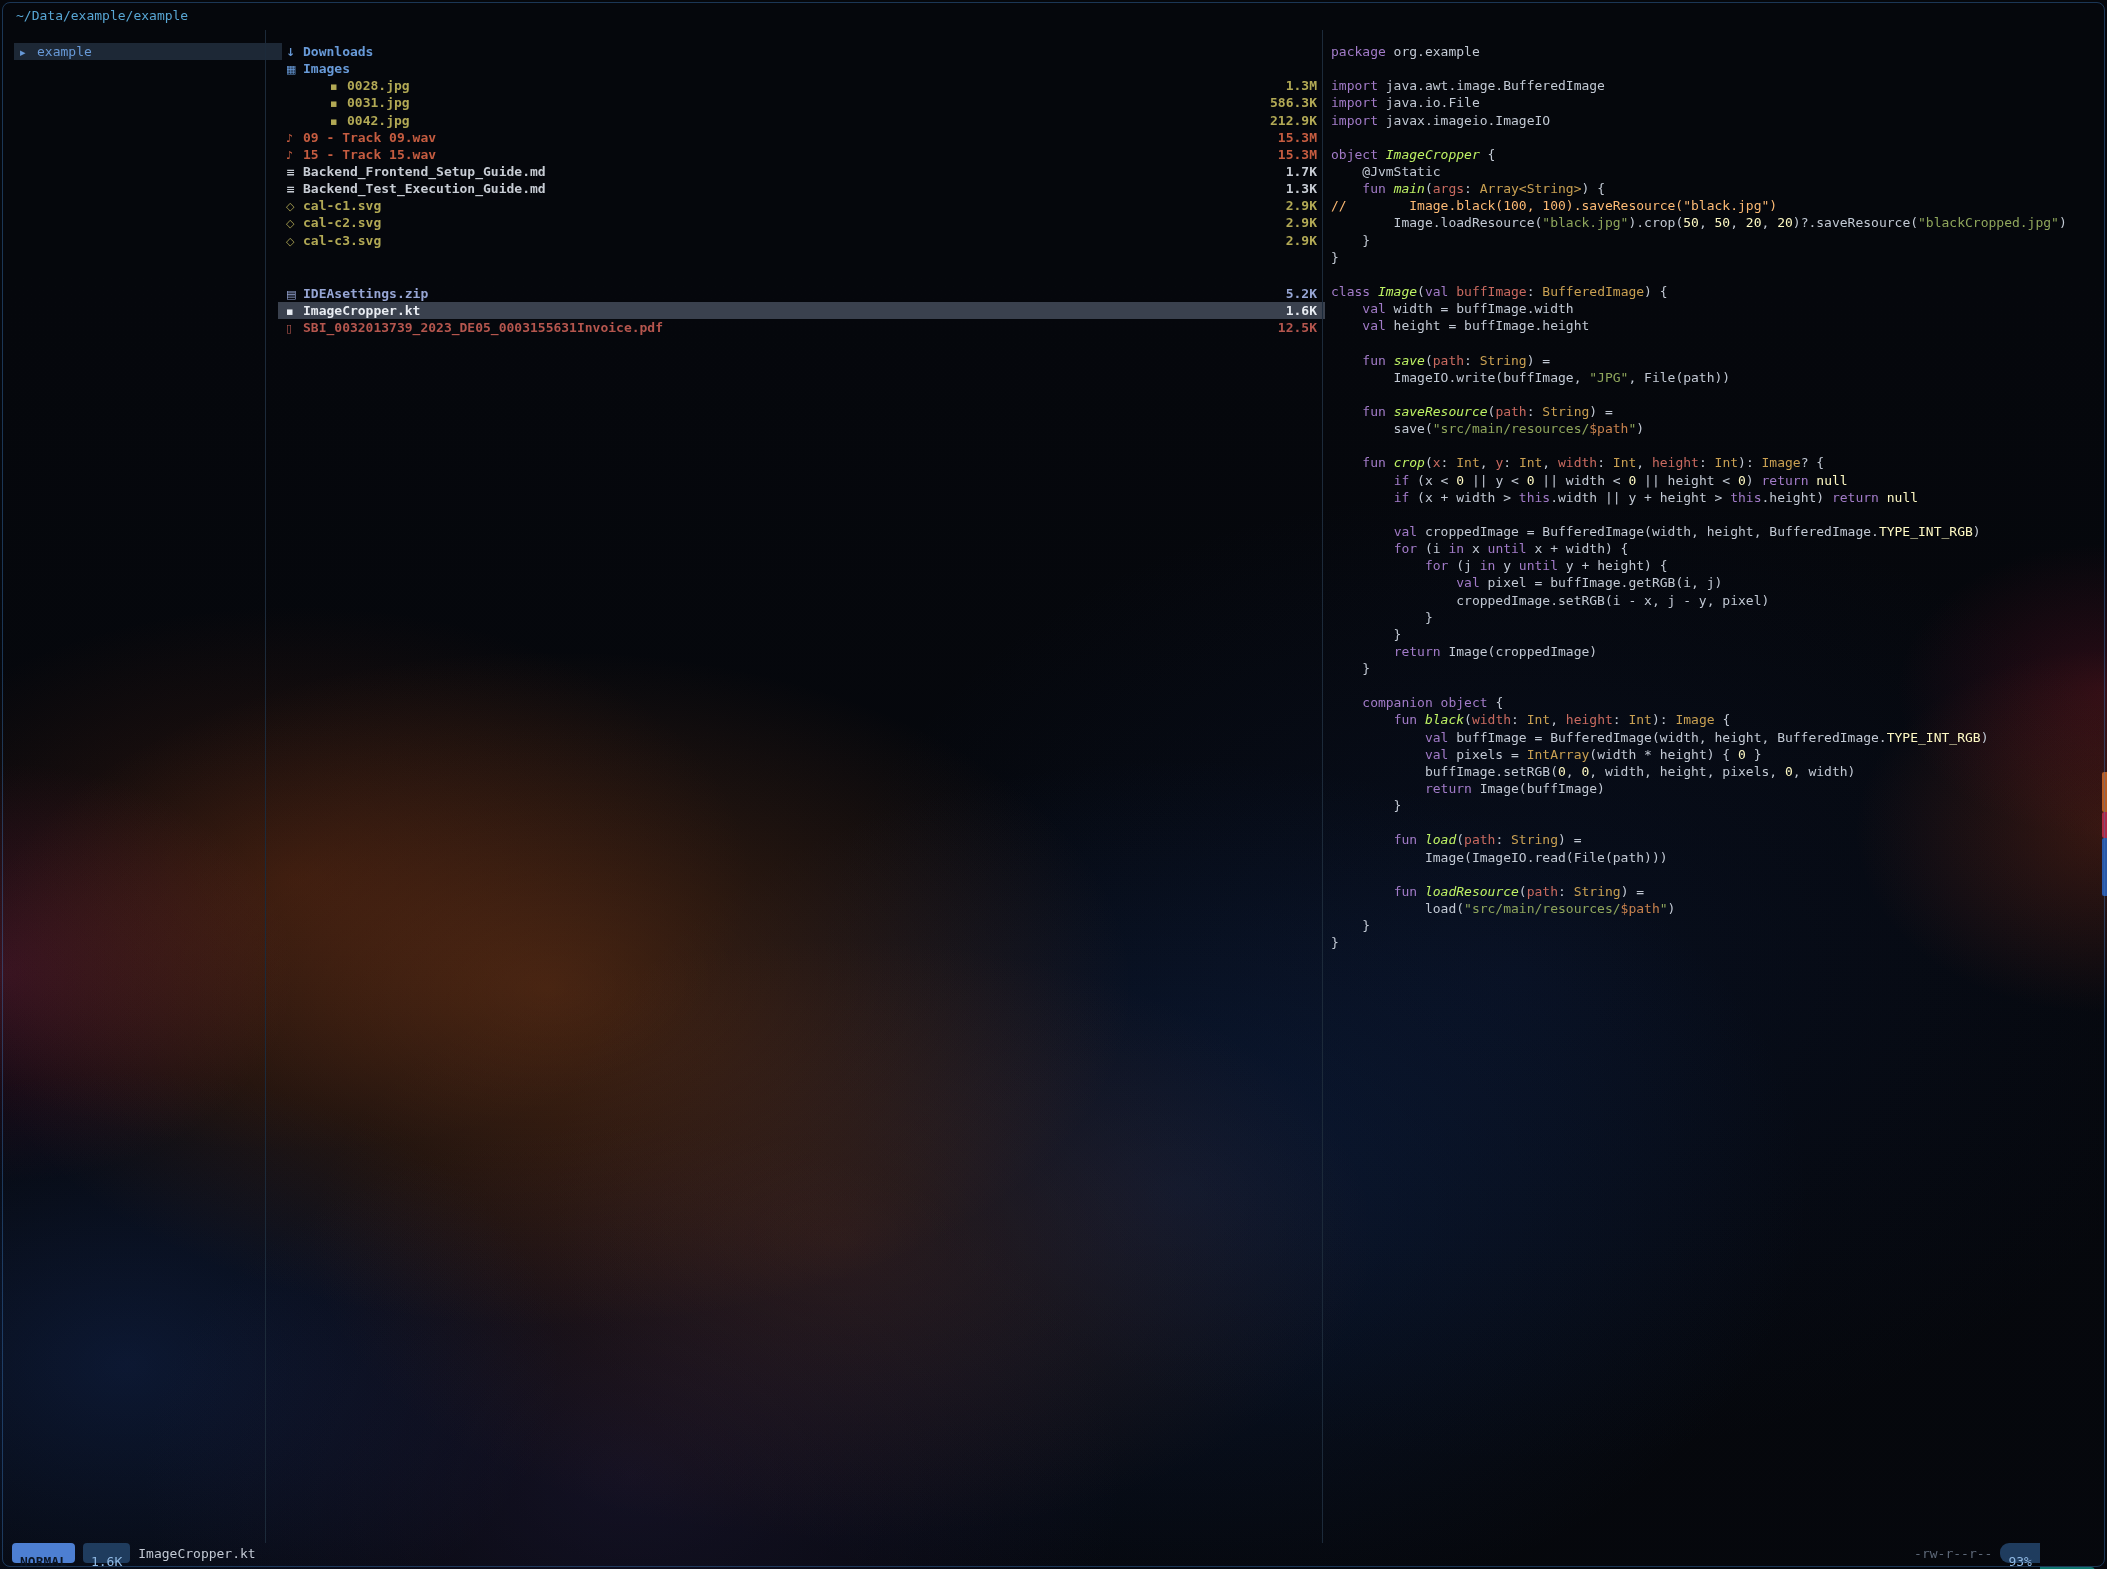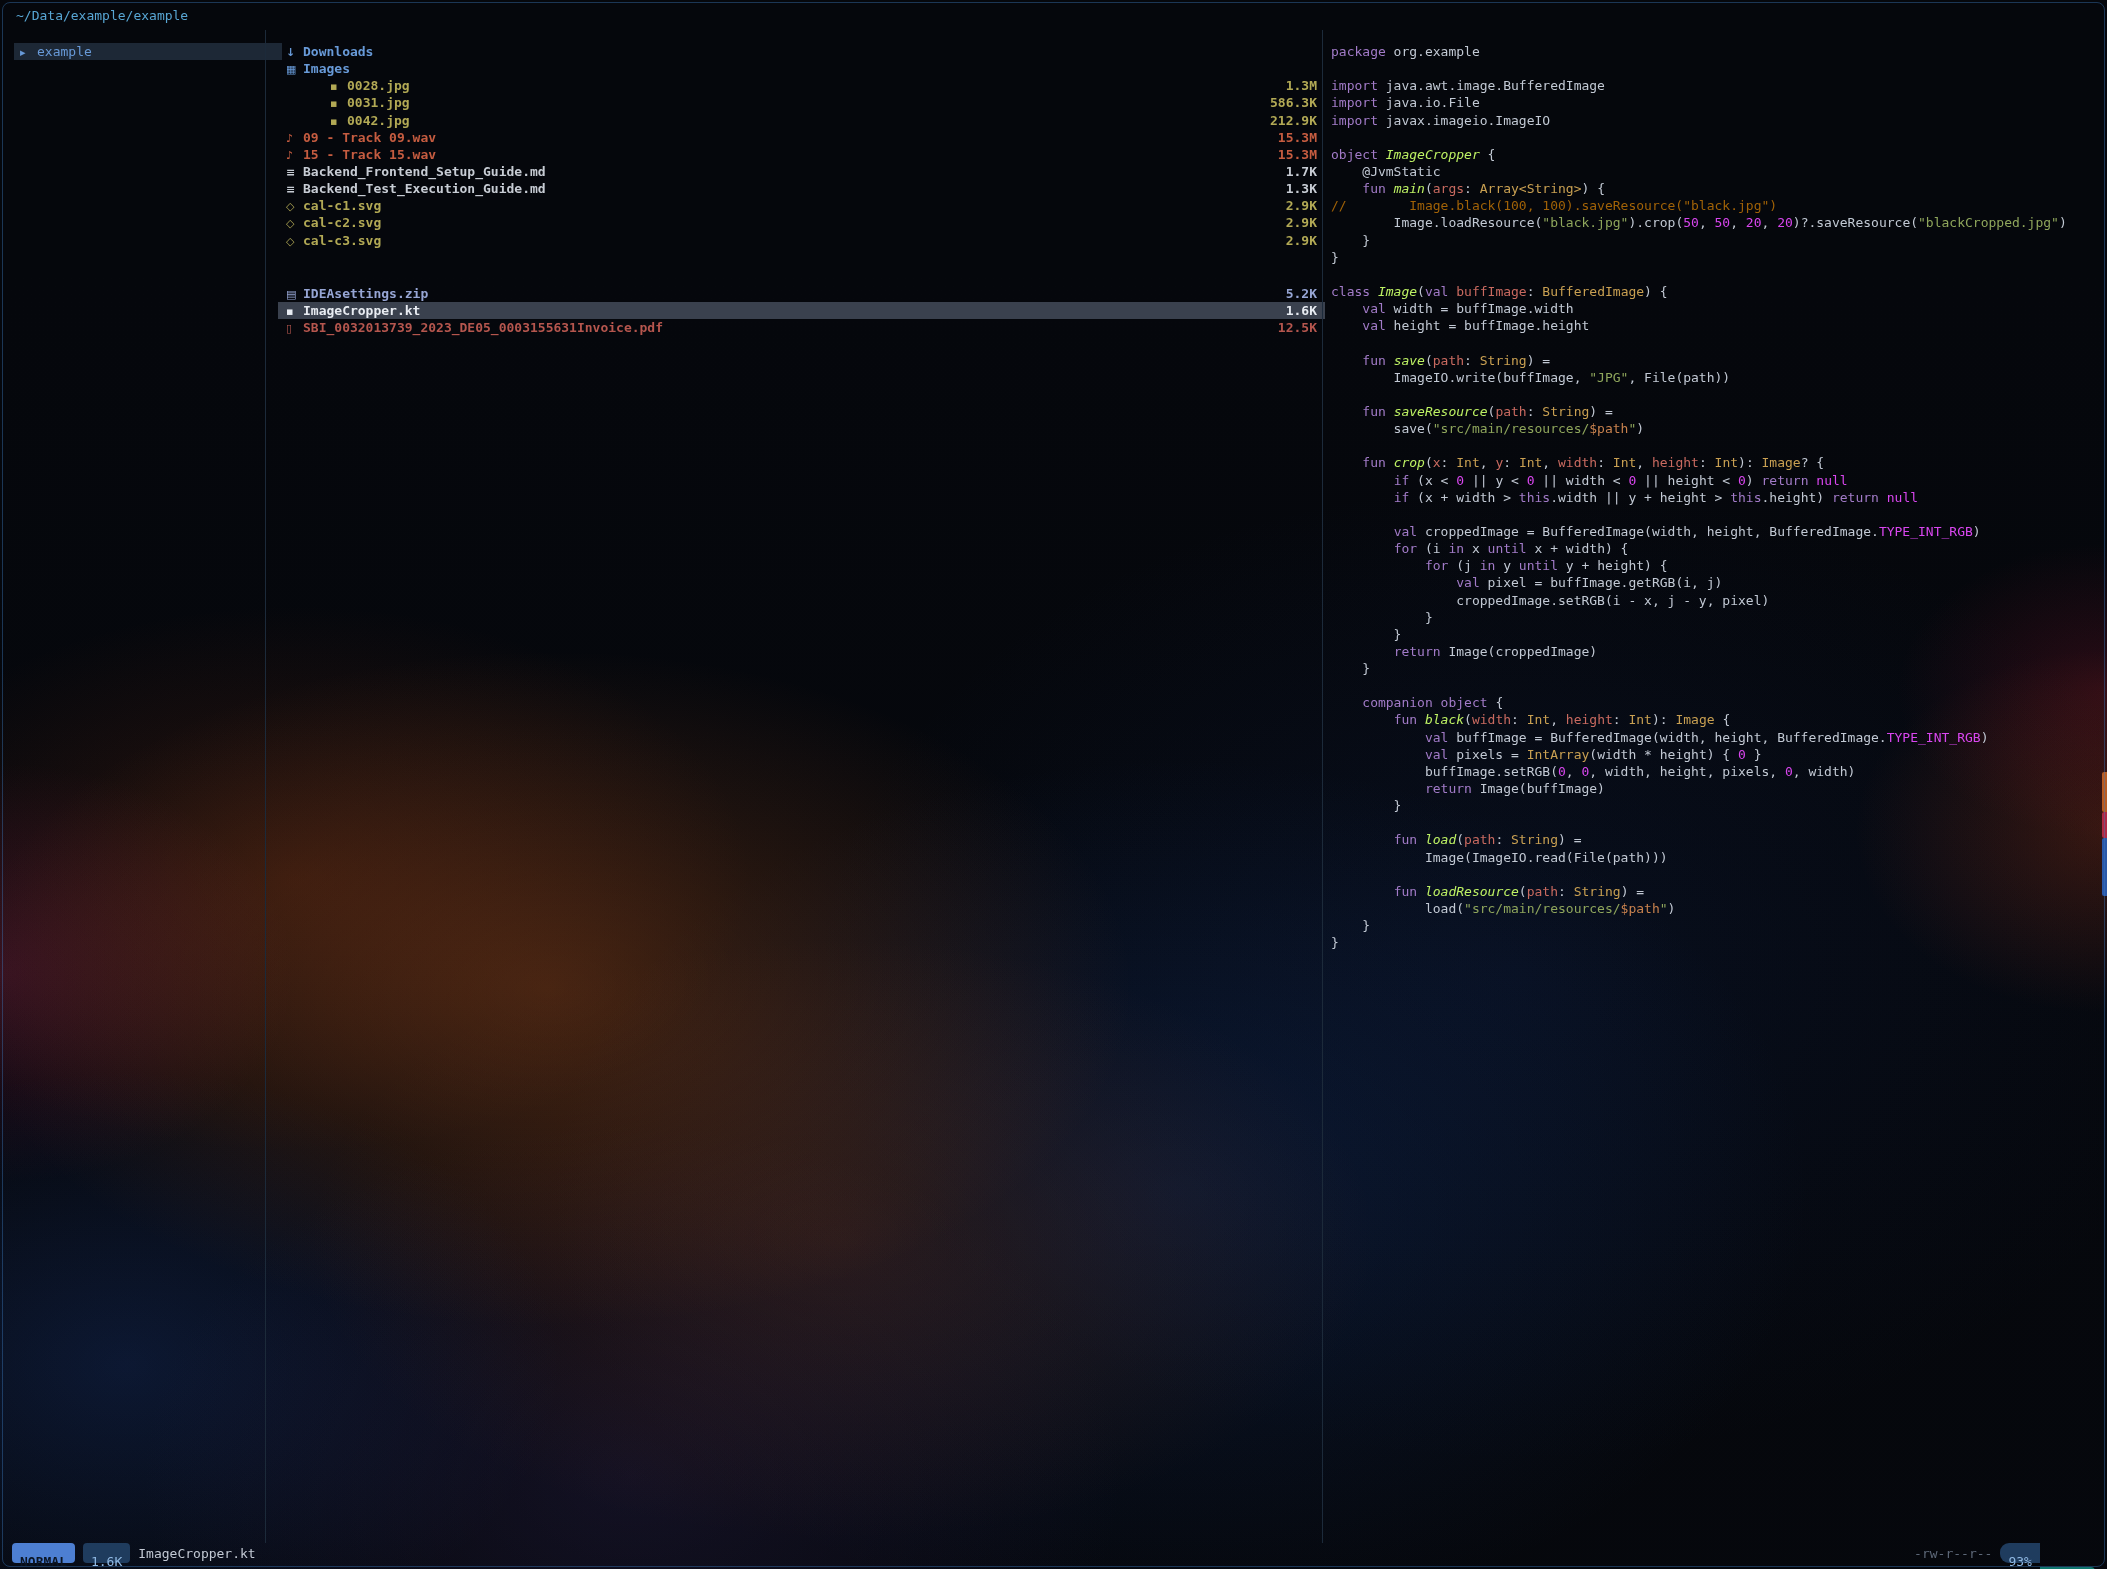--- a/index.html
+++ b/index.html
@@ -57,22 +57,22 @@
   .c-doc{ color:#c7ccd4; }
   .c-svg{ color:#b2a955; }
   .c-zip{ color:#96a5d4;margin-top:36px; }
   .c-pdf{ color:#b5564e; }
   .frow.c-sel{ background:#3a414e; color:#e8ecf2; }
 
   
   .preview-pane{ position:absolute; left:1331px; top:43px; right:6px; }
   .cline{ height:17.15px; line-height:17.15px; white-space:pre; }
   .kw{ color:#a27bc8; } .fn{ color:#bef264;font-style:italic; } .prm{ color:#c96a60; }
-  .typ{ color:#c9a052; } .str{ color:#8fa65c; } .num{ color:#d946ef;margin-top:48px; }
-  .cmt{ color:#a16207; } .pl{ color:#c2c9d4; } .itp{ color:#c9824e; }
+  .typ{ color:#c9a052; } .str{ color:#8fa65c; } .num{ color:#fef9c3;margin-top:48px; }
+  .cmt{ color:#fdba74; } .pl{ color:#c2c9d4; } .itp{ color:#c9824e; }
 
   
   .statusbar{
     position:absolute; left:12px; right:12px; bottom:6px; height:20px;
     display:flex; justify-content:space-between; align-items:center; z-index:7;
   }
   .sb-left,.sb-right{ display:flex; align-items:center; gap:8px; }
   .badge{ display:inline-block; padding:10px 8px; border-radius:4px; height:18px; line-height:18px; }
   .mode{ background:#4d7fd2; color:#0b1524; font-weight:bold; }
   .sizeb{ background:#1f3c5e; color:#8fb8e2; }

